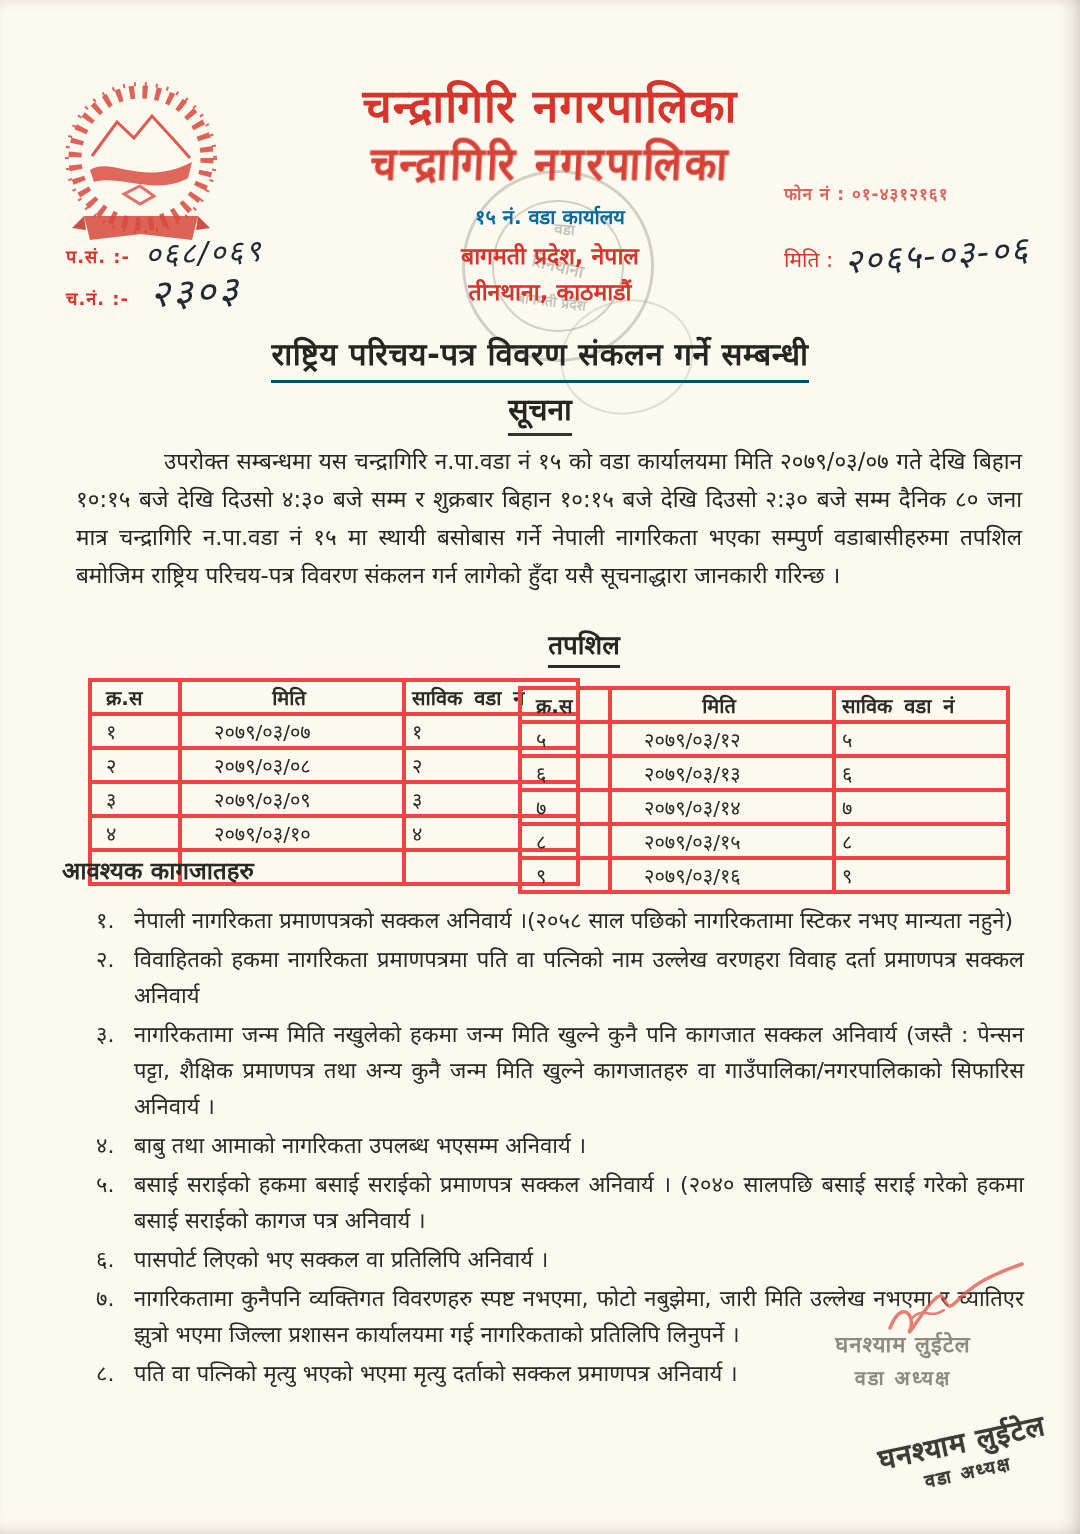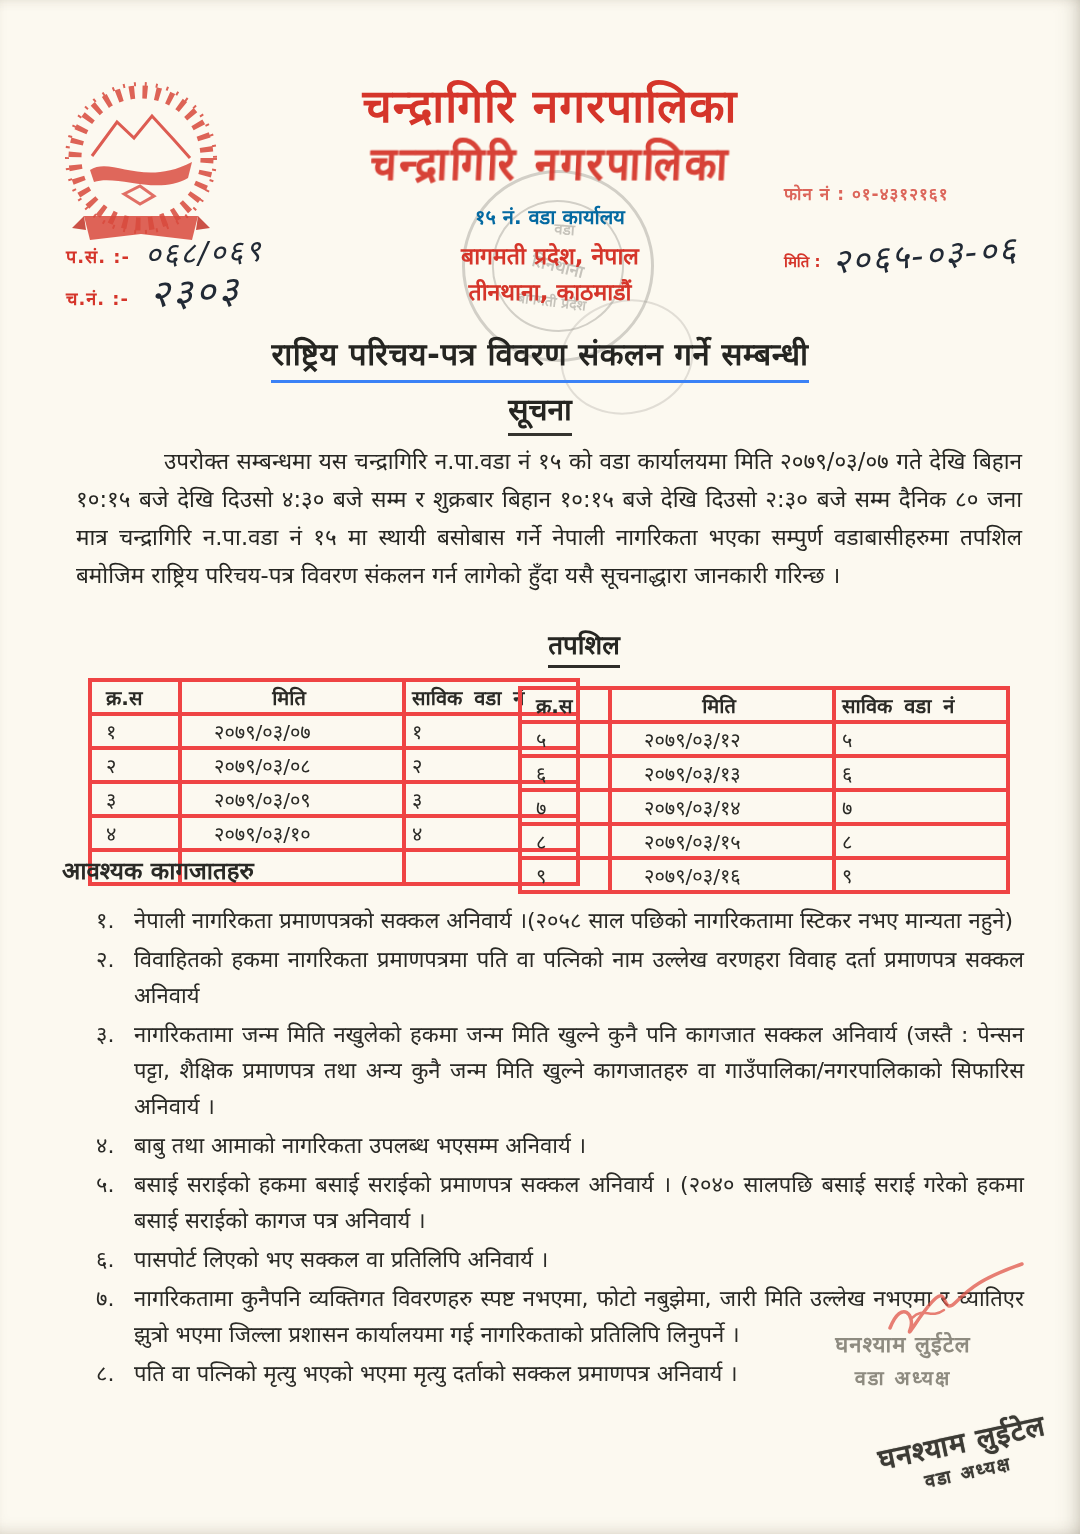--- a/index.html
+++ b/index.html
@@ -18,40 +18,40 @@
   .hdr-center{position:absolute;left:230px;top:76px;width:640px;text-align:center;}
   .org-name{font-size:46px;font-weight:700;color:#d5352a;letter-spacing:1px;line-height:60px;}
   .org-name-2{font-size:41px;font-weight:700;color:#d5352a;letter-spacing:3px;line-height:56px;
     transform:scaleY(1.12) skewX(-3deg);filter:blur(.5px);opacity:.93;
     text-shadow:1px 0 0 rgba(213,53,42,.55);}
   .office{font-size:20px;font-weight:700;color:#0369a1;line-height:42px;margin-top:4px;}
   .addr{font-size:23px;font-weight:700;color:#d5352a;line-height:36px;}
   .hdr-right{position:absolute;right:26px;top:182px;width:270px;text-align:left;}
   .phone{font-size:17px;font-weight:700;color:#d9564a;opacity:.9;letter-spacing:1px;}
   .miti-row{margin-top:26px;white-space:nowrap;}
-  .miti-label{font-size:15px;font-weight:700;color:#d5352a;}
+  .miti-label{font-size:21px;font-weight:400;color:#d5352a;}
   .hand{font-family:"DejaVu Sans","Liberation Sans",sans-serif;color:#222a35;font-style:italic;}
   .miti-value{font-size:34px;letter-spacing:2px;display:inline-block;transform:rotate(-4deg);margin-left:6px;}
   .ref-block{position:absolute;left:66px;top:236px;}
   .ref-row{white-space:nowrap;line-height:34px;}
   .ref-label{font-size:18px;font-weight:700;color:#d5352a;letter-spacing:1px;}
   .ref-value{font-size:30px;letter-spacing:2px;display:inline-block;transform:rotate(-2deg);margin-left:10px;}
   .disp-value{font-size:38px;letter-spacing:3px;display:inline-block;transform:rotate(-3deg);margin-left:16px;}
   
   .hdr-stamp{position:absolute;left:462px;top:170px;width:192px;height:192px;opacity:.38;transform:rotate(10deg);pointer-events:none;}
   .hdr-stamp .c1{position:absolute;inset:0;border:3px solid #8f8d85;border-radius:50%;}
   .hdr-stamp .c2{position:absolute;inset:30px;border:2px solid #8f8d85;border-radius:50%;}
   .hdr-stamp .t{position:absolute;width:100%;text-align:center;color:#6f6d66;font-weight:700;}
   .hdr-stamp .t1{top:48px;font-size:15px;transform:rotate(-6deg);}
   .hdr-stamp .t2{top:84px;font-size:17px;transform:rotate(4deg);}
   .hdr-stamp .t3{top:122px;font-size:14px;transform:rotate(-3deg);}
   .hdr-stamp2{position:absolute;left:560px;top:300px;width:130px;height:110px;border:2px solid #9a988f;border-radius:50%;opacity:.28;transform:rotate(-14deg);pointer-events:none;}
   
   .subject{position:absolute;left:0;top:332px;width:100%;text-align:center;}
-  .subject span{display:inline-block;font-size:31px;font-weight:700;color:#252521;border-bottom:3px solid #3b82f6;padding-bottom:6px;letter-spacing:.5px;}
+  .subject span{display:inline-block;font-size:31px;font-weight:700;color:#252521;border-bottom:3px solid #0c4a6e;padding-bottom:6px;letter-spacing:.5px;}
   .notice-h{position:absolute;left:0;top:388px;width:100%;text-align:center;}
   .notice-h span{display:inline-block;font-size:30px;font-weight:700;color:#252521;border-bottom:3px solid #35342f;padding-bottom:4px;}
   
   .body-para{position:absolute;left:76px;top:442px;width:946px;font-size:22.5px;line-height:38px;text-align:justify;text-indent:88px;color:#262622;}
   .tapasil{position:absolute;left:0;top:626px;width:100%;text-align:center;padding-left:44px;}
   .tapasil span{display:inline-block;font-size:26px;font-weight:700;border-bottom:3px solid #2e2d29;padding-bottom:3px;color:#262622;}
   
   .tbl{position:absolute;border-collapse:collapse;font-size:20px;color:#2a2a26;}
   .tbl-left{left:88px;top:678px;}
   .tbl-right{left:518px;top:686px;}

